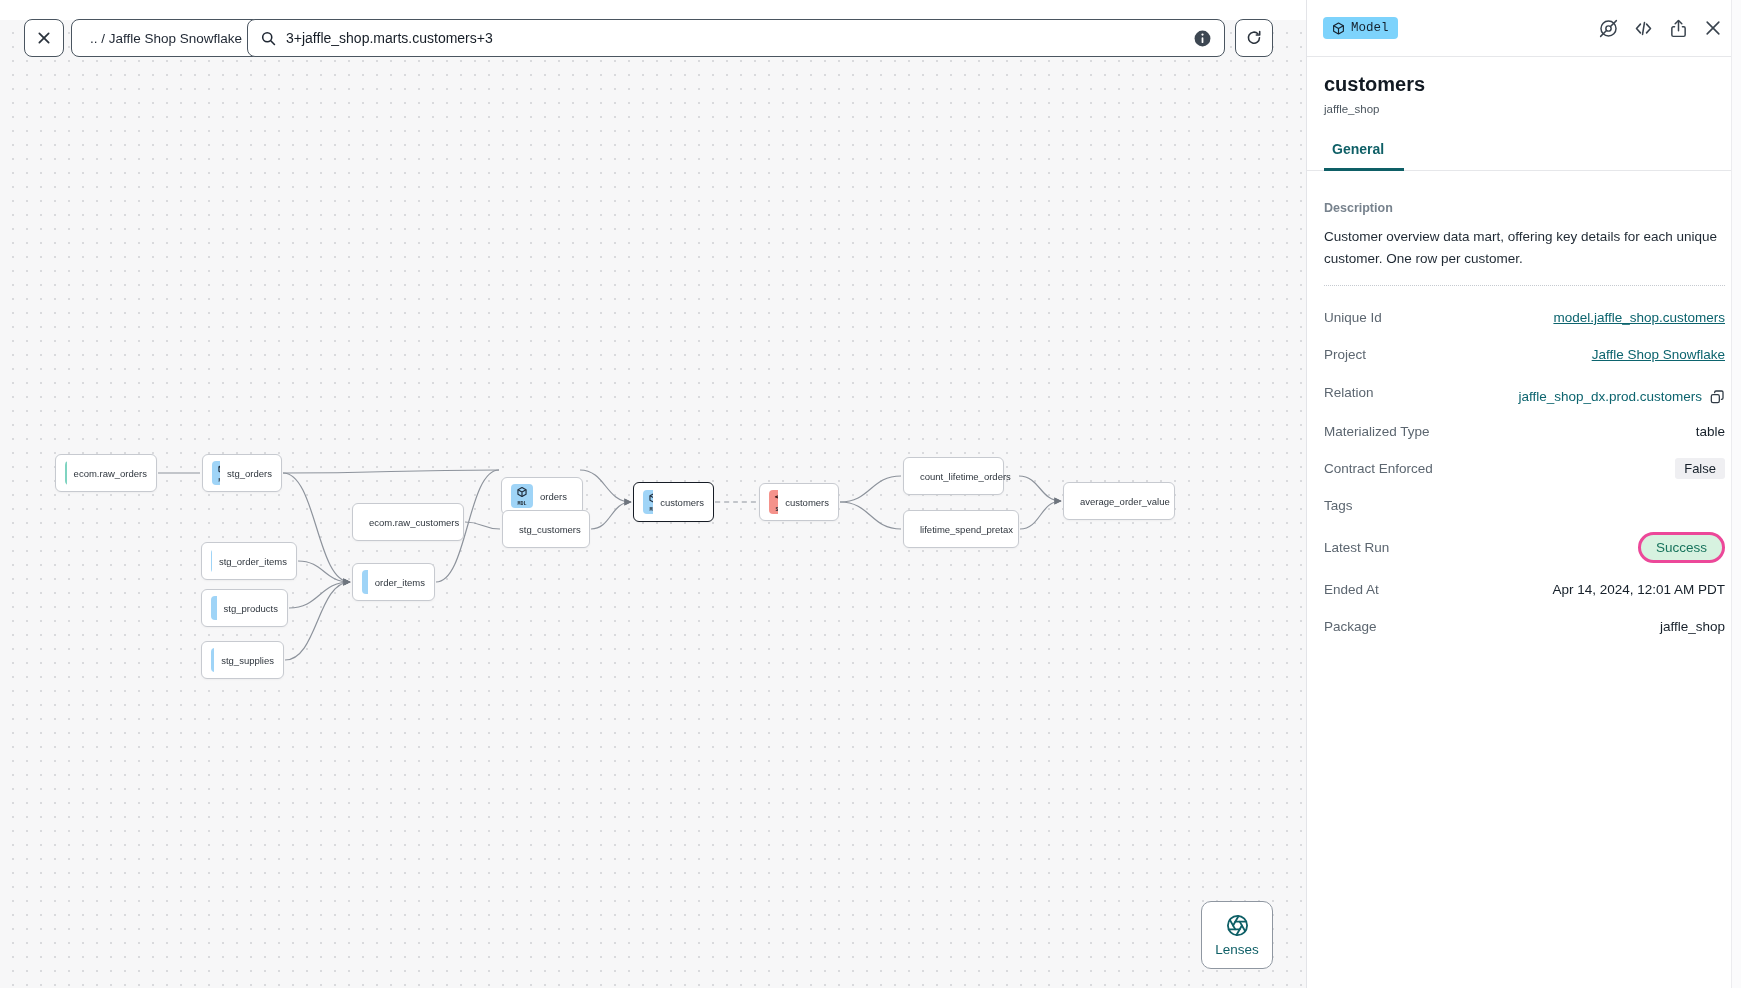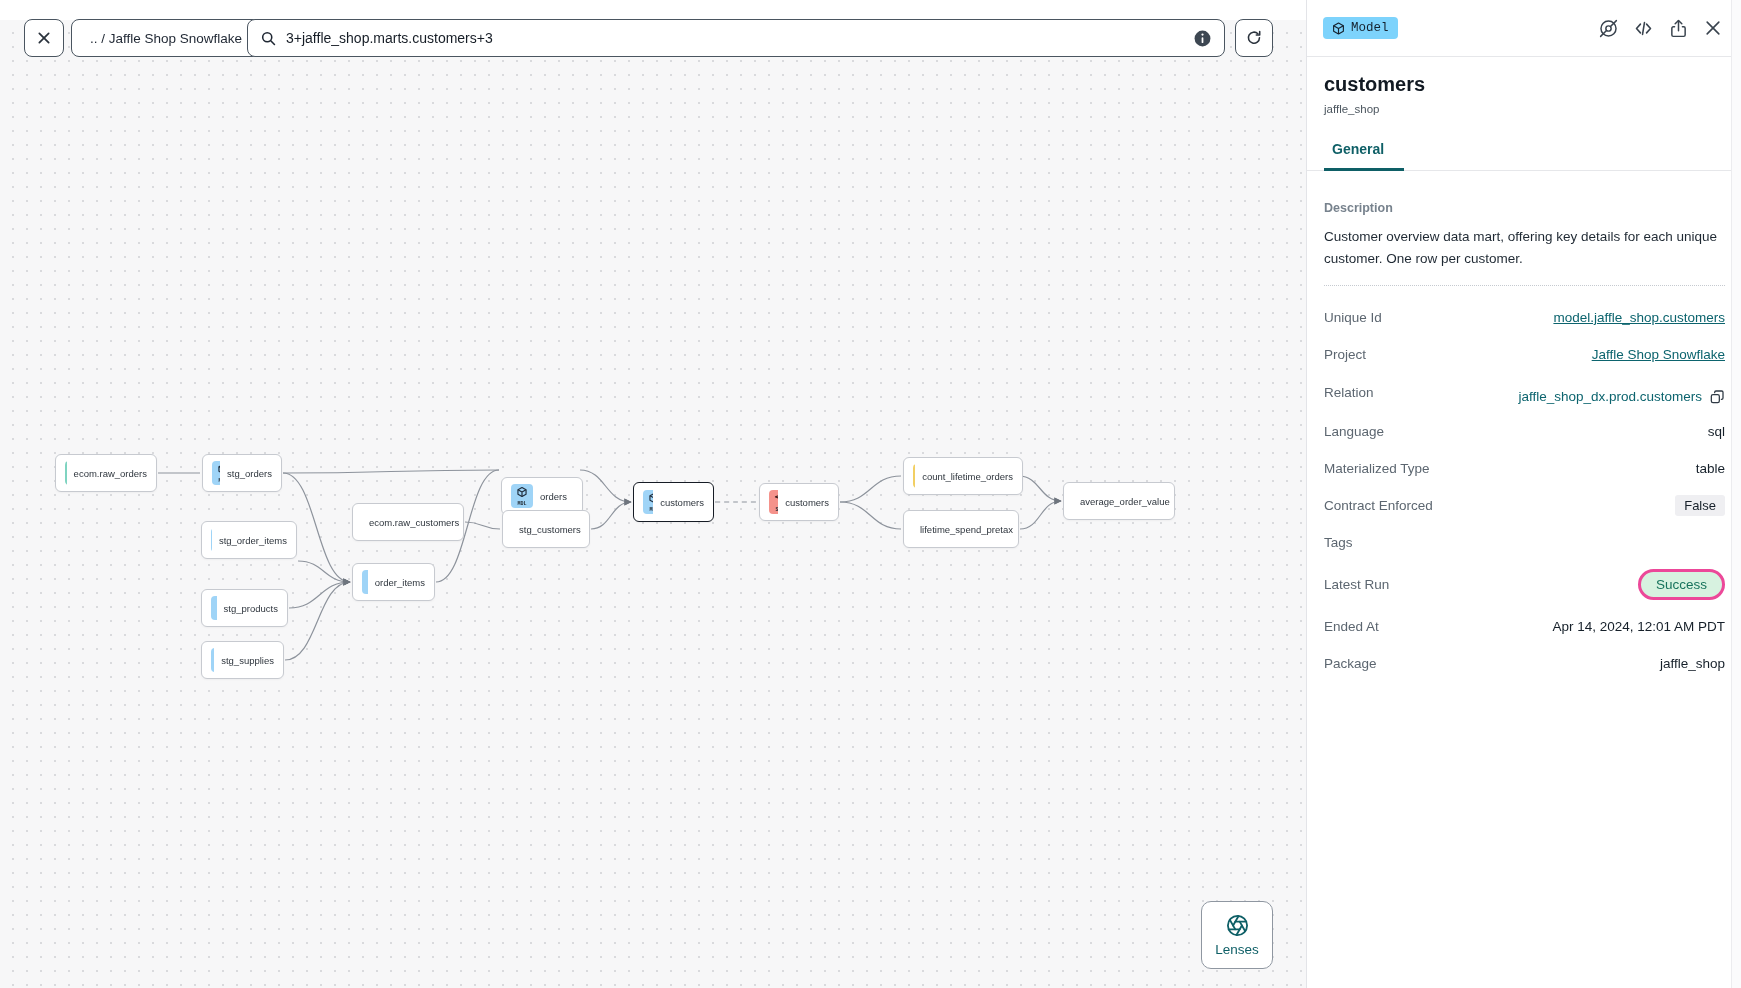--- a/index.html
+++ b/index.html
@@ -160,21 +160,21 @@
         <svg width="22" height="24">
           <rect width="22" height="24" rx="4" fill="#9fd4f7"></rect>
           <g transform="translate(5.6,2.6) scale(0.45)" fill="none" stroke="#1f2d3d" stroke-width="2.6" stroke-linejoin="round">
             <path d="M12 2l9 5v10l-9 5-9-5V7z"></path>
             <path d="M3 7l9 5 9-5M12 12v10"></path>
           </g>
           <text x="11" y="20.8" font-size="5" font-weight="bold" text-anchor="middle" fill="#232c35" font-family="Liberation Mono, monospace">MDL</text>
         </svg>
         <span class="nlabel">stg_customers</span>
       </div>
-      <div class="dag-node" style="left: 201px; top: 501px; width: 96px;">
+      <div class="dag-node" style="left: 201px; top: 522px; width: 96px;">
         <svg width="22" height="24">
           <rect width="22" height="24" rx="4" fill="#9fd4f7"></rect>
           <g transform="translate(5.6,2.6) scale(0.45)" fill="none" stroke="#1f2d3d" stroke-width="2.6" stroke-linejoin="round">
             <path d="M12 2l9 5v10l-9 5-9-5V7z"></path>
             <path d="M3 7l9 5 9-5M12 12v10"></path>
           </g>
           <text x="11" y="20.8" font-size="5" font-weight="bold" text-anchor="middle" fill="#232c35" font-family="Liberation Mono, monospace">MDL</text>
         </svg>
         <span class="nlabel">stg_order_items</span>
       </div>
@@ -225,21 +225,21 @@
       <div class="dag-node" style="left: 759px; top: 463px; width: 80px;">
         <svg width="22" height="24">
           <rect width="22" height="24" rx="4" fill="#f5928b"></rect>
           <g transform="translate(5.6,2.8) scale(0.45)" fill="none" stroke="#42201e" stroke-width="2.6" stroke-linejoin="round">
             <path d="M22 2L11 13M22 2l-7 20-4-9-9-4z"></path>
           </g>
           <text x="11" y="20.8" font-size="5" font-weight="bold" text-anchor="middle" fill="#232c35" font-family="Liberation Mono, monospace">SEM</text>
         </svg>
         <span class="nlabel">customers</span>
       </div>
-      <div class="dag-node" style="left: 903px; top: 437px; width: 120px;">
+      <div class="dag-node" style="left: 903px; top: 437px; width: 101px;">
         <svg width="22" height="24">
           <rect width="22" height="24" rx="4" fill="#f2cf63"></rect>
           <g transform="translate(5.6,2.6) scale(0.45)" fill="#433314">
             <rect x="2" y="12" width="5" height="9" rx="1"></rect>
             <rect x="9.5" y="7" width="5" height="14" rx="1"></rect>
             <rect x="17" y="2" width="5" height="19" rx="1"></rect>
           </g>
           <text x="11" y="20.8" font-size="5" font-weight="bold" text-anchor="middle" fill="#232c35" font-family="Liberation Mono, monospace">MET</text>
         </svg>
         <span class="nlabel">count_lifetime_orders</span>
@@ -381,24 +381,20 @@
             <span class="dteal">jaffle_shop_dx.prod.customers</span>
             <button class="copy-btn">
               <svg width="16" height="16" viewBox="0 0 24 24" fill="none" stroke="currentColor" stroke-width="1.9" stroke-linecap="round" stroke-linejoin="round">
                 <rect x="3.5" y="8.5" width="12" height="12" rx="2.5"></rect>
                 <path d="M8.5 5.5V5a2 2 0 0 1 2-2H19a2 2 0 0 1 2 2v8.5a2 2 0 0 1-2 2h-.5"></path>
               </svg>
             </button>
           </span>
         </div>
         <div class="detail-row">
-          <span class="dlabel">Language</span>
-          <span class="dval">sql</span>
-        </div>
-        <div class="detail-row">
           <span class="dlabel">Materialized Type</span>
           <span class="dval">table</span>
         </div>
         <div class="detail-row">
           <span class="dlabel">Contract Enforced</span>
           <span class="badge-false">False</span>
         </div>
         <div class="detail-row">
           <span class="dlabel">Tags</span>
           <span class="dval"></span>

